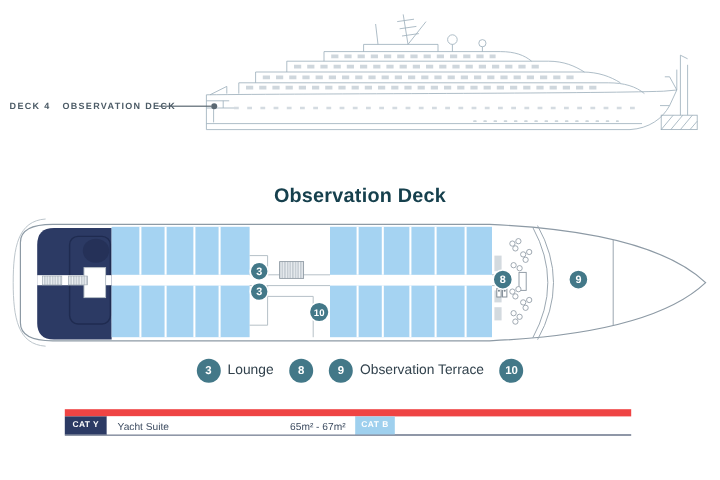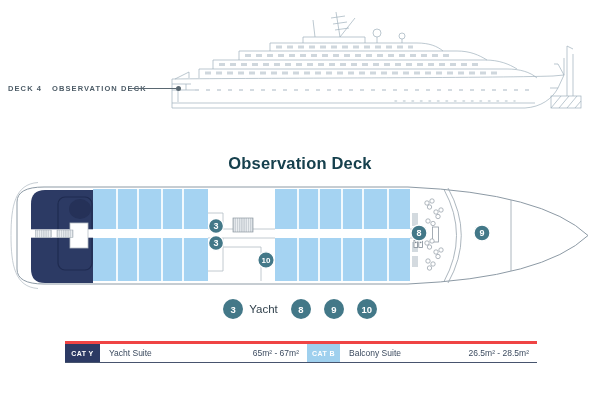--- a/index.html
+++ b/index.html
@@ -25,22 +25,22 @@
 
   
   .legend{position:absolute;left:0;right:0;top:299px;display:flex;justify-content:center;
           align-items:center;gap:13px;}
   .legend-item{display:flex;align-items:center;gap:6px;}
   .legend-badge{width:20px;height:20px;border-radius:50%;background:#437888;color:#fff;
                 font-size:9.5px;font-weight:700;display:flex;align-items:center;justify-content:center;}
   .legend-label{font-size:11.5px;color:#32424d;font-weight:500;}
 
   
-  .cat-table{position:absolute;left:65px;top:341px;width:472px;height:22px;display:flex;
-             box-sizing:border-box;border-top:3px solid #ef4444;border-bottom:1px solid #47546e;
+  .cat-table{position:absolute;left:54px;top:341px;width:472px;height:22px;display:flex;
+             box-sizing:border-box;border-top:6px solid #ef4444;border-bottom:1px solid #47546e;
              font-size:8.5px;color:#3b4a5f;}
   .cat-chip{display:flex;align-items:center;justify-content:center;color:#fff;font-weight:700;
             font-size:7px;letter-spacing:.4px;flex:0 0 auto;}
   .chip-y{width:35px;background:#2c3a64;}
   .chip-b{width:33px;background:#9fd0ee;}
   .cat-cell{display:flex;align-items:center;flex:0 0 auto;background:#fff;}
   .cell-1{width:207px;}
   .cell-2{width:197px;}
   .cat-name{padding-left:9px;}
   .cat-size{margin-left:auto;padding-right:8px;text-align:center;}
@@ -195,39 +195,36 @@
       <g>
         <circle cx="474" cy="53" r="8" fill="#437888" stroke="#ffffff" stroke-width="1.3"></circle>
         <text x="474" y="56.2" font-size="9">9</text>
       </g>
     </g>
   </svg>
 
   <div class="legend">
     <div class="legend-item">
       <span class="legend-badge">3</span>
-      <span class="legend-label">Yacht</span>
+      <span class="legend-label">Lounge</span>
     </div>
     <div class="legend-item">
       <span class="legend-badge">8</span>
     </div>
     <div class="legend-item">
       <span class="legend-badge">9</span>
+      <span class="legend-label">Observation Terrace</span>
     </div>
     <div class="legend-item">
       <span class="legend-badge">10</span>
     </div>
   </div>
 
   <div class="cat-table">
     <div class="cat-chip chip-y">CAT Y</div>
     <div class="cat-cell cell-1">
       <span class="cat-name">Yacht Suite</span>
       <span class="cat-size">65m² - 67m²</span>
     </div>
     <div class="cat-chip chip-b">CAT B</div>
-    <div class="cat-cell cell-2">
-      <span class="cat-name">Balcony Suite</span>
-      <span class="cat-size">26.5m² - 28.5m²</span>
-    </div>
   </div>
 
 </div>
 
 </body></html>

